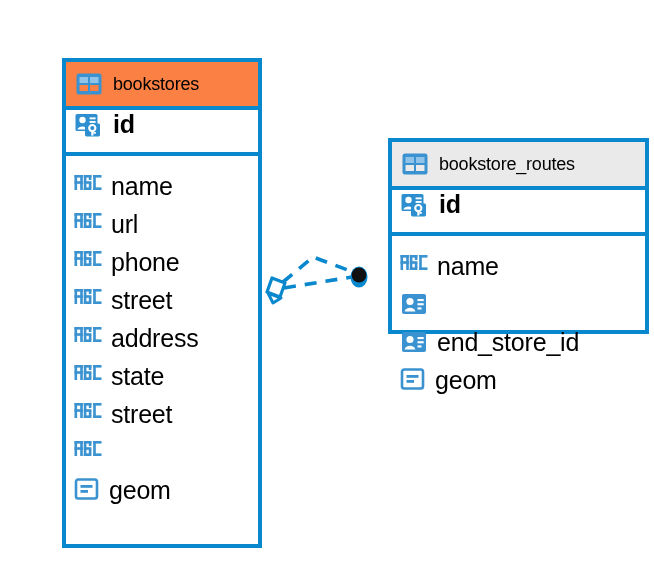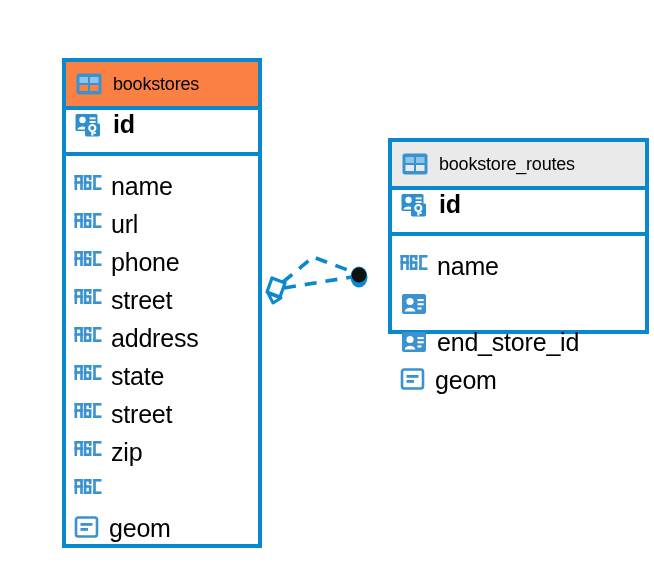--- a/index.html
+++ b/index.html
@@ -302,42 +302,20 @@
                 <rect x="14.8" y="11" width="2.6" height="5"></rect>
               <rect x="19.2" y="3" width="2.6" height="15"></rect>
               <rect x="19.2" y="3" width="8.3" height="2.6"></rect>
                 <rect x="19.2" y="15.4" width="8.3" height="2.6"></rect>
             </g>
           </svg>
         </span>
         <span class="field-label">street</span>
       </div>
 
-      <div class="field-row">
-        <span class="icon icon-abc">
-          <svg width="28" height="22" viewBox="0 0 28 22" xmlns="http://www.w3.org/2000/svg">
-            <g fill="#3a92d0">
-              <rect x="0.5" y="3" width="2.6" height="15"></rect>
-                <rect x="6.2" y="3" width="2.6" height="15"></rect>
-              <rect x="0.5" y="3" width="8.3" height="2.6"></rect>
-                <rect x="0.5" y="9.2" width="8.3" height="2.6"></rect>
-              <rect x="9.8" y="3" width="2.6" height="15"></rect>
-              <rect x="9.8" y="3" width="7.6" height="2.6"></rect>
-                <rect x="9.8" y="9.2" width="7.6" height="2.6"></rect>
-              <rect x="9.8" y="15.4" width="7.6" height="2.6"></rect>
-              <rect x="14.8" y="3" width="2.6" height="5"></rect>
-                <rect x="14.8" y="11" width="2.6" height="5"></rect>
-              <rect x="19.2" y="3" width="2.6" height="15"></rect>
-              <rect x="19.2" y="3" width="8.3" height="2.6"></rect>
-                <rect x="19.2" y="15.4" width="8.3" height="2.6"></rect>
-            </g>
-          </svg>
-        </span>
-        <span class="field-label">zip</span>
-      </div>
 
       <div class="field-row">
         <span class="icon icon-abc">
           <svg width="28" height="22" viewBox="0 0 28 22" xmlns="http://www.w3.org/2000/svg">
             <g fill="#3a92d0">
               <rect x="0.5" y="3" width="2.6" height="15"></rect>
                 <rect x="6.2" y="3" width="2.6" height="15"></rect>
               <rect x="0.5" y="3" width="8.3" height="2.6"></rect>
                 <rect x="0.5" y="9.2" width="8.3" height="2.6"></rect>
               <rect x="9.8" y="3" width="2.6" height="15"></rect>

